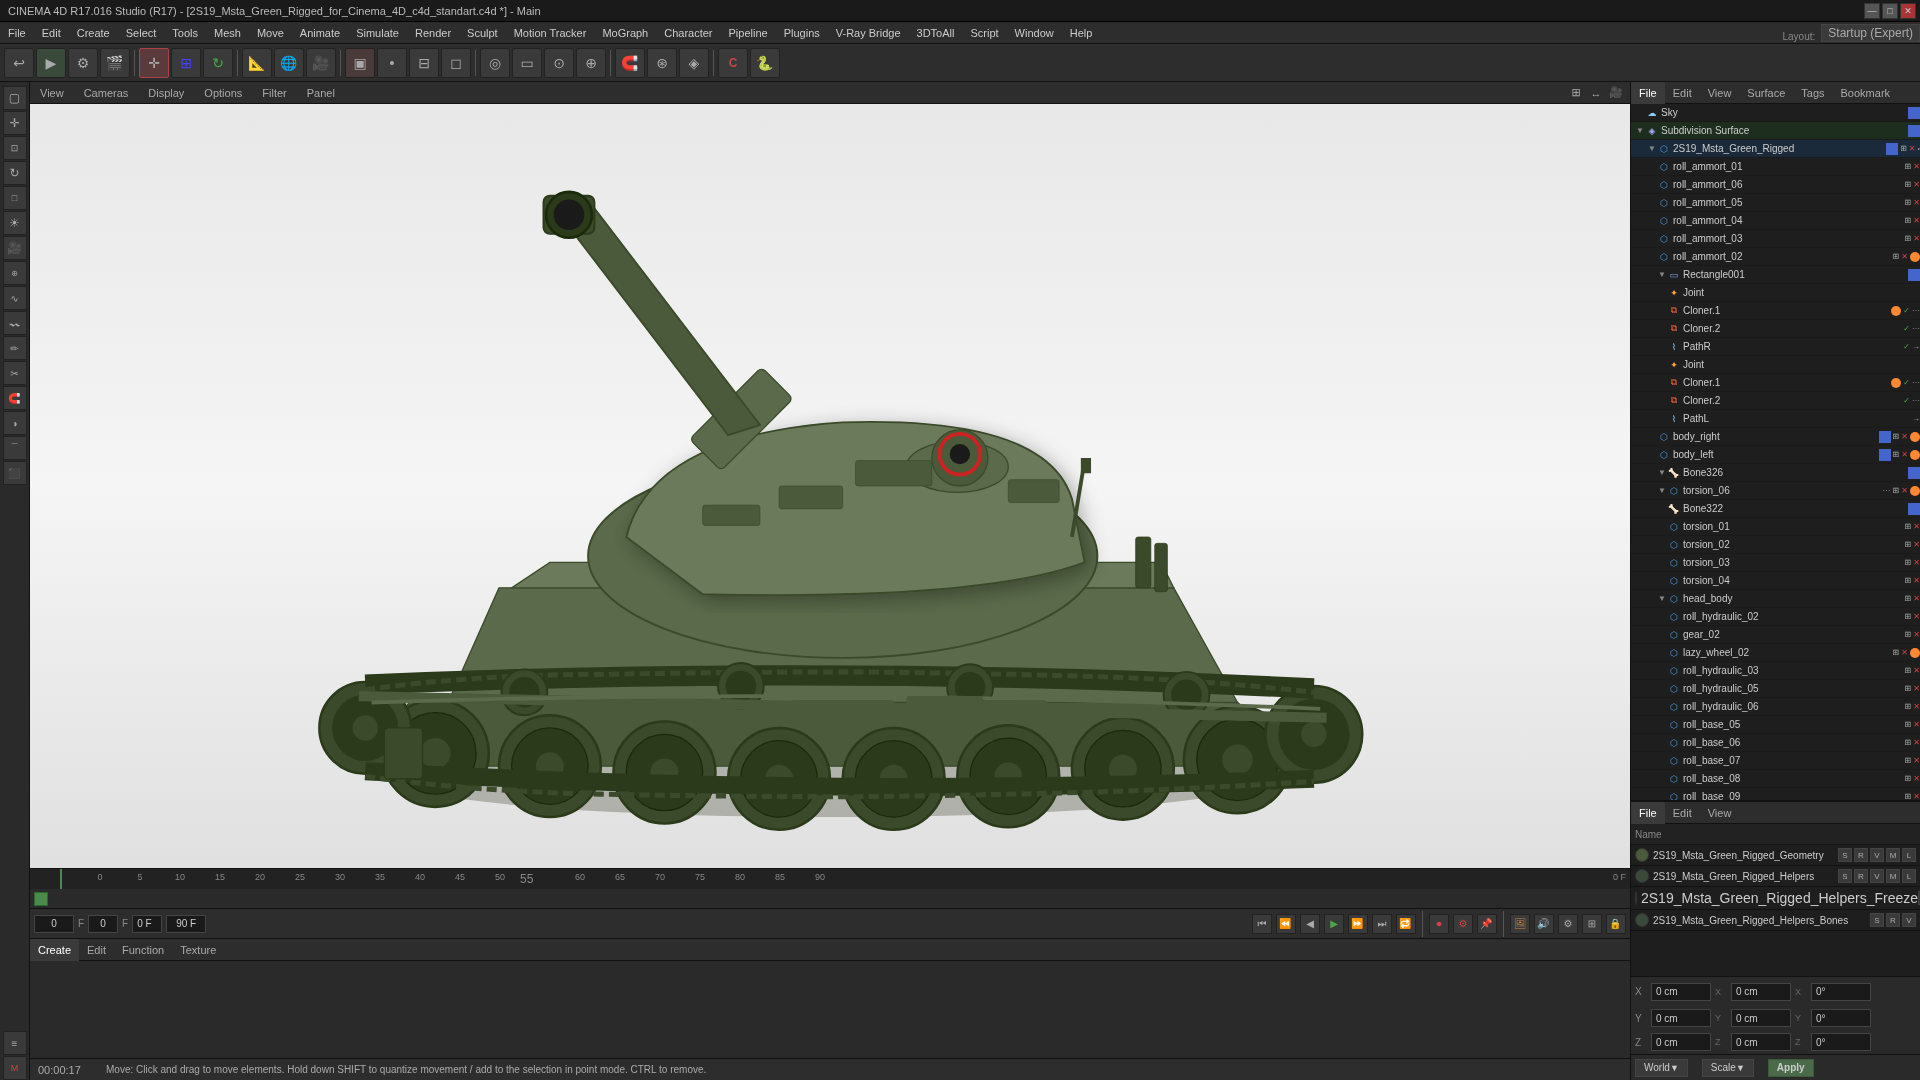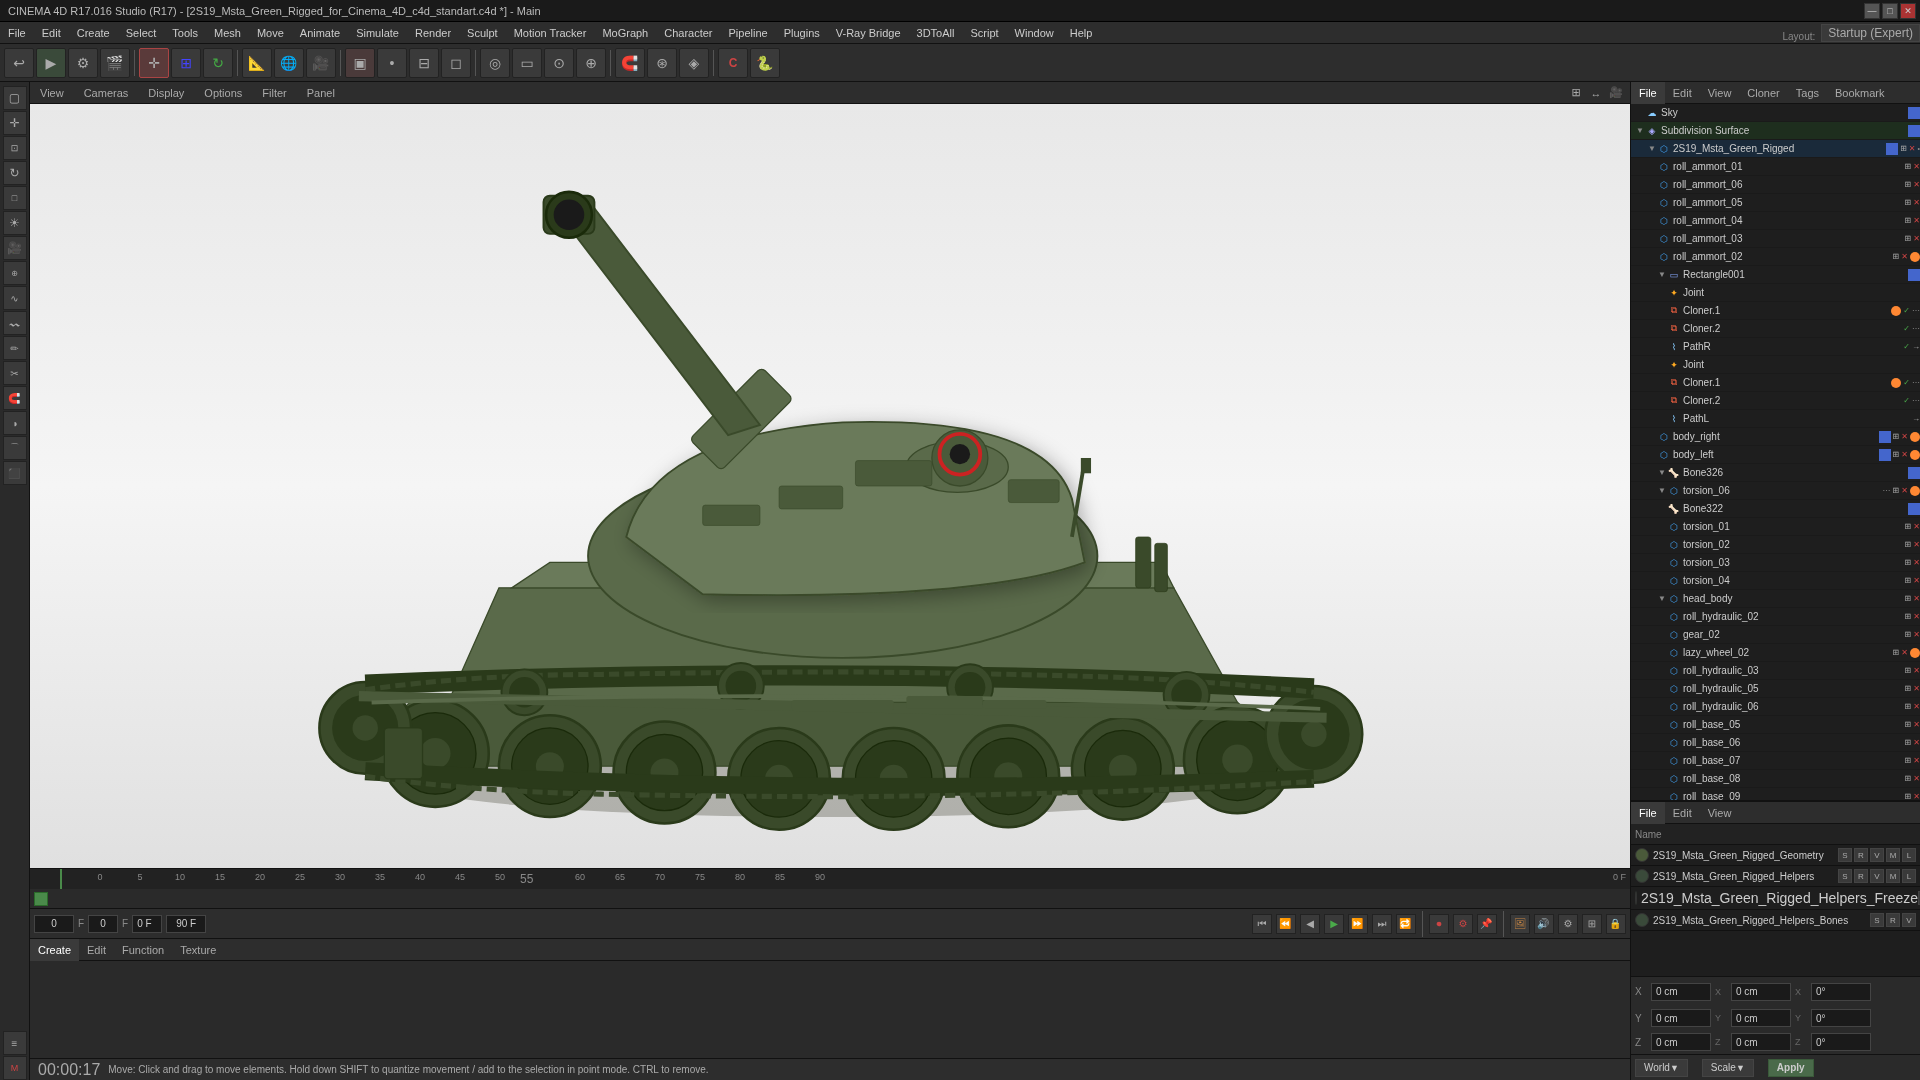--- a/index.html
+++ b/index.html
@@ -410,34 +410,34 @@
       <div id="mat-editor">
         <div id="mat-header">
           <div class="panel-tab active">Create</div>
           <div class="panel-tab">Edit</div>
           <div class="panel-tab">Function</div>
           <div class="panel-tab">Texture</div>
         </div>
       </div>
 
       <div id="statusbar">
-        <span style="font-size:16px;color:#aaa;margin-right:8px;min-width:60px;">00:00:17</span>
+        <span style="font-size:11px;color:#aaa;margin-right:8px;min-width:60px;">00:00:17</span>
         <span style="font-size:10px;color:#aaa;">Move: Click and drag to move elements. Hold down SHIFT to quantize movement / add to the selection in point mode. CTRL to remove.</span>
       </div>
 
     </div>
 
     <div id="right-panels">
 
       <div id="right-top">
         <div id="obj-manager-header">
           <div class="panel-tab active">File</div>
           <div class="panel-tab">Edit</div>
           <div class="panel-tab">View</div>
-          <div class="panel-tab">Cloner</div>
+          <div class="panel-tab">Surface</div>
           <div class="panel-tab">Tags</div>
           <div class="panel-tab">Bookmark</div>
         </div>
         <div id="obj-list" style="flex:1;overflow-y:auto;background:#1e1e1e;">
 
           <div class="obj-item" style="padding-left:4px;">
             <span class="obj-expand"> </span>
             <span class="obj-icon icon-sky">☁</span>
             <span class="obj-name">Sky</span>
             <div class="obj-col-icons">

